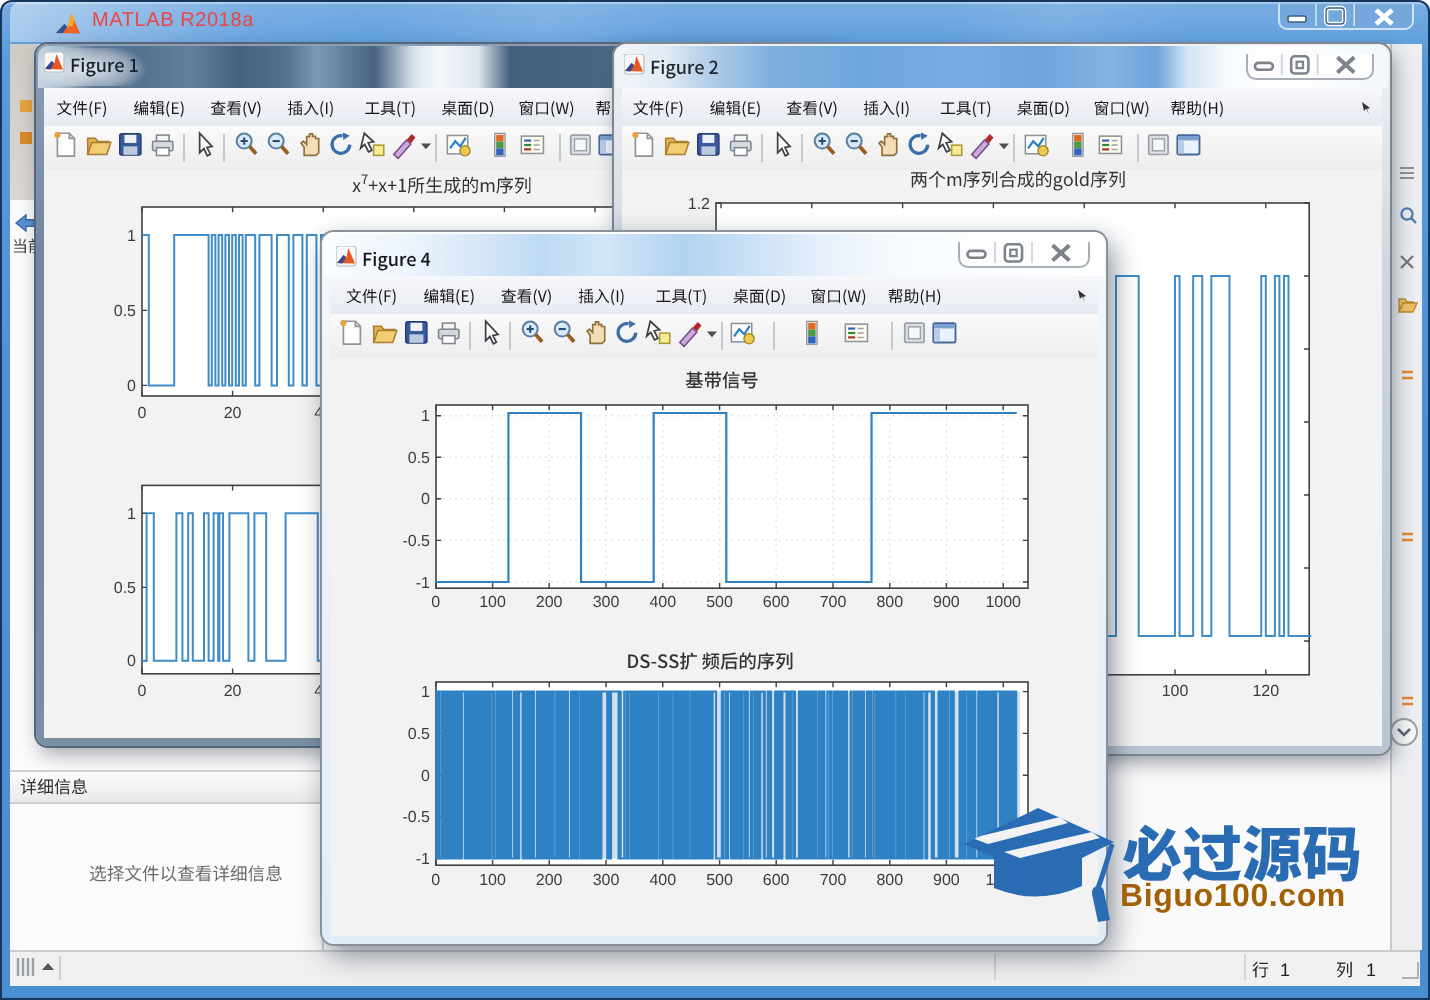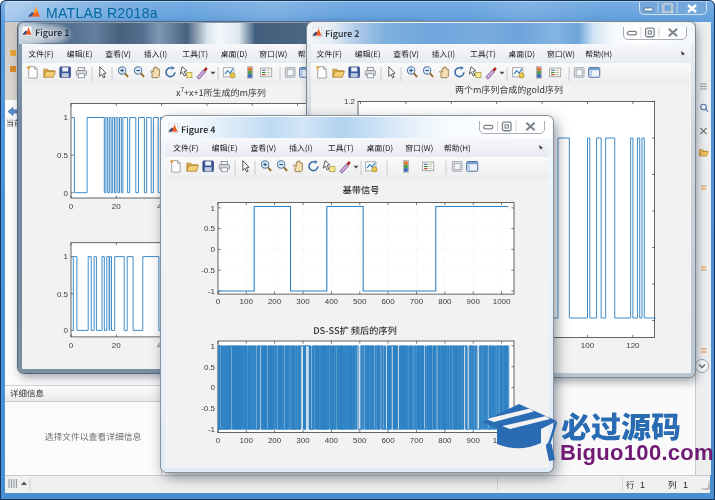--- a/index.html
+++ b/index.html
@@ -9,21 +9,21 @@
 #inner{position:absolute;left:5px;top:22px;width:705px;height:470px;background:#fafafa}
 .win{position:absolute;border-radius:6px}
 </style></head><body>
 <div id="frame"></div>
 <div class="abs" style="left:5px;top:1px;width:705px;height:20px;background:linear-gradient(100deg,rgba(255,255,255,.45) 0%,rgba(255,255,255,.22) 9%,rgba(255,255,255,.05) 17%,rgba(255,255,255,0) 26%,rgba(255,255,255,.12) 38%,rgba(255,255,255,0) 48%,rgba(255,255,255,0) 66%,rgba(255,255,255,.1) 74%,rgba(255,255,255,0) 84%);border-radius:5px 5px 0 0"></div>
 <svg style="position:absolute;left:27px;top:5px;" width="14" height="14" viewBox="0 0 14 14">
     <path d="M1,11.5 L5.2,7 L7,8.6 L8.6,1.5 L13,11.8 Z" fill="#f26322"></path>
     <path d="M1,11.5 L5.2,7 L6.6,8.3 L4.4,11.6 Z" fill="#31539b"></path>
     <path d="M8.6,1.5 L10.2,5.2 L9.2,8 L7,8.6 Z" fill="#fba91f"></path>
   </svg>
-<div class="abs" style="left:46px;top:5px;font-size:14px;letter-spacing:0.3px;color:#0369a1">MATLAB R2018a</div>
+<div class="abs" style="left:46px;top:5px;font-size:10px;letter-spacing:0.3px;color:#ef4444">MATLAB R2018a</div>
 <svg style="position:absolute;left:639px;top:2px;" width="70" height="15" viewBox="0 0 70 15">
     <rect x="0.5" y="-4" width="67" height="16.5" rx="4" fill="#74a7dc" stroke="#cfe2f4" stroke-width="1"></rect>
     <path d="M19.0,-2V11 M38.1,-2V11" stroke="#cfe2f4" stroke-width="0.8"></path>
     <rect x="5.020000000000001" y="6.0" width="9" height="3" rx="1" fill="#ffffff" stroke="#3a5f87" stroke-width="0.8"></rect>
     <rect x="24.060000000000002" y="2.0" width="9" height="8" rx="1.5" fill="none" stroke="#ffffff" stroke-width="2.2"></rect>
     <rect x="24.060000000000002" y="2.0" width="9" height="8" rx="1.5" fill="none" stroke="#3a5f87" stroke-width="0.7"></rect>
     <path d="M49.040000000000006,3.0 l8,7 M57.040000000000006,3.0 l-8,7" stroke="#ffffff" stroke-width="2.4" fill="none"></path>
   </svg>
 <div id="inner"></div>
 <div class="abs" style="left:5px;top:22px;width:14px;height:78px;background:linear-gradient(180deg,#cfccc6,#dad6d0)"></div>
@@ -530,12 +530,12 @@
     <g clip-path="url(#capclip)">
       <path d="M26.0,24.0 L70.0,13.5 L74.0,16.5 L34.0,27.0 Z" fill="#f2f2f2"></path>
       <path d="M42.0,31.0 L86.0,21.0 L90.0,24.0 L50.0,34.0 Z" fill="#f2f2f2"></path>
     </g>
     <path d="M37.0,33.0 Q59.0,42.0 81.0,32.0 L81.0,48.0 Q59.0,58.0 37.0,49.0 Z" fill="#2a6cb3"></path>
     <path d="M96.0,27.0 Q92.0,41.0 89.0,49.0" stroke="#2a6cb3" stroke-width="2.5" fill="none"></path>
     <circle cx="89" cy="51" r="3" fill="#2a6cb3"></circle>
     <path d="M86.0,52.0 L92.0,51.0 L95.0,65.0 L89.0,66.0 Z" fill="#2a6cb3"></path>
     <path transform="translate(101,43)" d="M8.3 -19.2H13V-3.7Q13 -2.9 13.1 -2.5Q13.2 -2.2 13.5 -2Q13.9 -1.9 14.6 -1.9Q14.9 -1.9 15.4 -1.9Q15.9 -1.9 16.5 -1.9Q17.2 -1.9 17.7 -1.9Q18.2 -1.9 18.5 -1.9Q19.2 -1.9 19.6 -2.3Q19.9 -2.6 20.1 -3.7Q20.3 -4.7 20.4 -6.7Q20.9 -6.3 21.7 -6Q22.4 -5.6 23.2 -5.3Q24 -5 24.7 -4.9Q24.4 -2.1 23.8 -0.5Q23.2 1.1 22 1.7Q20.9 2.4 18.9 2.4Q18.6 2.4 18.1 2.4Q17.6 2.4 17 2.4Q16.4 2.4 15.9 2.4Q15.3 2.4 14.8 2.4Q14.3 2.4 14 2.4Q11.8 2.4 10.5 1.9Q9.3 1.3 8.8 -0Q8.3 -1.3 8.3 -3.7ZM8.8 -22.6 11.6 -25.7Q12.8 -25 14.1 -24.1Q15.4 -23.2 16.6 -22.4Q17.8 -21.5 18.6 -20.9L15.8 -17.3Q14.9 -18 13.7 -18.9Q12.5 -19.9 11.2 -20.8Q10 -21.8 8.8 -22.6ZM3.5 -18.1 7.7 -17Q7.4 -15.2 7 -13.2Q6.5 -11.3 6 -9.6Q5.5 -7.9 4.8 -6.6L0.5 -8.1Q1.2 -9.4 1.8 -11Q2.4 -12.6 2.8 -14.4Q3.2 -16.2 3.5 -18.1ZM21.1 -13.6 25.1 -15.5Q26 -14.1 26.8 -12.6Q27.7 -11 28.4 -9.5Q29 -8 29.4 -6.8L25.2 -4.6Q24.9 -5.9 24.3 -7.4Q23.6 -9 22.8 -10.6Q22 -12.2 21.1 -13.6ZM22.5 -23.9 26.9 -22.2Q25.1 -18.7 22.7 -15.3Q20.4 -12 17.4 -8.9Q14.5 -5.8 11 -3.1Q7.5 -0.4 3.4 1.6Q3.1 1.1 2.6 0.4Q2.1 -0.2 1.6 -0.8Q1.1 -1.5 0.6 -1.9Q4.4 -3.6 7.7 -6.1Q11.1 -8.6 13.9 -11.6Q16.7 -14.5 18.9 -17.7Q21.1 -20.8 22.5 -23.9Z M31.3 -22.4 34.7 -24.7Q35.5 -23.9 36.4 -23Q37.3 -22.1 38.1 -21.2Q38.8 -20.3 39.2 -19.5L35.6 -17Q35.2 -17.8 34.5 -18.7Q33.8 -19.6 33 -20.6Q32.1 -21.6 31.3 -22.4ZM38.6 -14.6V-2.7H34.3V-10.6H31.2V-14.6ZM36.3 -5Q36.9 -5 37.4 -4.8Q37.9 -4.6 38.5 -4.2Q39.1 -3.8 40 -3.3Q41.6 -2.5 43.8 -2.3Q45.9 -2 48.4 -2Q49.5 -2 50.9 -2.1Q52.3 -2.2 53.9 -2.3Q55.4 -2.4 56.9 -2.5Q58.3 -2.7 59.5 -2.9Q59.2 -2.2 58.9 -1.4Q58.6 -0.4 58.4 0.4Q58.2 1.3 58.1 2Q57.4 2 56.2 2.1Q55 2.2 53.6 2.2Q52.2 2.2 50.8 2.3Q49.4 2.3 48.2 2.3Q45.3 2.3 43.2 2Q41.2 1.6 39.5 0.8Q38.3 0.3 37.5 -0.3Q36.7 -0.8 36.2 -0.8Q35.8 -0.8 35.3 -0.2Q34.8 0.4 34.3 1.3Q33.8 2.1 33.4 2.9L30.3 -1.6Q31.9 -3.2 33.5 -4.1Q35.2 -5 36.3 -5ZM40.1 -20.6H58.9V-16.5H40.1ZM51 -25.4H55.4V-7.8Q55.4 -6 55 -5.1Q54.6 -4.1 53.4 -3.6Q52.3 -3.1 50.7 -3Q49.1 -2.8 47 -2.8Q46.9 -3.8 46.4 -5.1Q46 -6.3 45.5 -7.2Q46.4 -7.2 47.4 -7.2Q48.3 -7.1 49.1 -7.1Q49.9 -7.1 50.2 -7.1Q50.6 -7.1 50.8 -7.3Q51 -7.4 51 -7.8ZM40.6 -13.9 44.1 -15.9Q44.8 -15 45.6 -14Q46.4 -13 47.2 -11.9Q47.9 -10.9 48.4 -10.1L44.6 -7.8Q44.2 -8.6 43.5 -9.7Q42.9 -10.7 42.1 -11.8Q41.3 -13 40.6 -13.9Z M71 -24H88.9V-20.1H71ZM69.8 -24H74V-15.7Q74 -13.7 73.9 -11.2Q73.7 -8.8 73.3 -6.2Q72.8 -3.7 72 -1.3Q71.2 1.1 69.8 2.9Q69.5 2.6 68.8 2.1Q68.1 1.7 67.4 1.3Q66.7 0.8 66.2 0.6Q67.4 -1.1 68.1 -3.1Q68.9 -5.2 69.2 -7.4Q69.6 -9.6 69.7 -11.7Q69.8 -13.9 69.8 -15.7ZM78.5 -11.1V-10H84.2V-11.1ZM78.5 -15V-13.9H84.2V-15ZM74.7 -18.1H88.2V-6.9H74.7ZM74.8 -6 78.7 -4.9Q78.3 -3.8 77.7 -2.7Q77.1 -1.5 76.5 -0.5Q75.9 0.6 75.4 1.3Q75 1 74.4 0.6Q73.8 0.2 73.2 -0.1Q72.5 -0.5 72 -0.7Q72.8 -1.8 73.6 -3.2Q74.4 -4.6 74.8 -6ZM83.4 -5 87.2 -6.4Q87.6 -5.5 88.1 -4.4Q88.6 -3.4 89.1 -2.4Q89.5 -1.4 89.8 -0.6L85.8 1.1Q85.6 0.3 85.2 -0.7Q84.8 -1.8 84.3 -2.9Q83.8 -4 83.4 -5ZM79.1 -20.6 84.1 -19.7Q83.4 -18.7 82.7 -17.7Q82 -16.8 81.5 -16.1L78 -17.1Q78.4 -17.9 78.7 -18.8Q79 -19.8 79.1 -20.6ZM79.1 -8.1H83.2V-1.1Q83.2 0.2 83 1Q82.7 1.8 81.8 2.2Q80.9 2.6 79.8 2.7Q78.7 2.9 77.4 2.8Q77.2 2 76.9 0.9Q76.6 -0.1 76.3 -0.9Q76.9 -0.9 77.7 -0.9Q78.4 -0.9 78.6 -0.9Q79.1 -0.9 79.1 -1.3ZM62.1 -22.3 64.6 -25.5Q65.3 -25.1 66.3 -24.6Q67.2 -24.1 68.1 -23.6Q69 -23.1 69.6 -22.7L66.9 -19.2Q66.4 -19.6 65.6 -20.2Q64.7 -20.8 63.8 -21.3Q62.8 -21.9 62.1 -22.3ZM60.7 -14.2 63.1 -17.4Q63.9 -17 64.8 -16.5Q65.7 -16.1 66.6 -15.6Q67.5 -15.1 68.1 -14.7L65.5 -11.2Q65 -11.6 64.1 -12.2Q63.2 -12.7 62.3 -13.2Q61.4 -13.8 60.7 -14.2ZM60.9 0.2Q61.5 -1 62.2 -2.6Q62.9 -4.2 63.6 -6Q64.3 -7.7 64.9 -9.5L68.5 -7.2Q68 -5.5 67.4 -3.9Q66.8 -2.2 66.2 -0.6Q65.5 1 64.9 2.5Z M114.5 -12.7H118.7Q118.7 -12.7 118.6 -12.4Q118.6 -12.1 118.6 -11.7Q118.6 -11.3 118.5 -11.1Q118.3 -7.2 117.9 -4.7Q117.6 -2.1 117.2 -0.8Q116.8 0.6 116.3 1.2Q115.7 1.9 115.1 2.2Q114.5 2.5 113.7 2.6Q113 2.7 112.1 2.8Q111.2 2.8 110.1 2.8Q110 1.9 109.7 0.8Q109.4 -0.3 108.9 -1.1Q109.8 -1 110.5 -1Q111.3 -1 111.7 -1Q112 -1 112.3 -1.1Q112.5 -1.1 112.8 -1.4Q113.1 -1.8 113.4 -2.9Q113.7 -4.1 114 -6.3Q114.3 -8.5 114.5 -12.1ZM103.1 -24.2H114V-20.3H103.1ZM104.5 -19.6 108.6 -19.3Q108.5 -17.6 108.3 -15.8Q108.1 -13.9 107.9 -12.1Q107.7 -10.4 107.5 -9.1H103.4Q103.7 -10.4 103.9 -12.2Q104.1 -14 104.2 -16Q104.4 -17.9 104.5 -19.6ZM104.5 -12.7H115.7V-9.1H104.5ZM102.7 -6.8H113V-2.9H102.7ZM112.4 -24.2H112.9L113.5 -24.4L116.6 -24.1Q116.5 -22.5 116.4 -20.7Q116.2 -19 116 -17.1Q115.9 -15.3 115.7 -13.5Q115.4 -11.7 115.2 -10.1L111.1 -10.4Q111.4 -12.1 111.6 -13.9Q111.8 -15.8 111.9 -17.6Q112.1 -19.4 112.2 -21Q112.4 -22.6 112.4 -23.8ZM91.2 -24.5H102.3V-20.6H91.2ZM94.7 -15.1H101.7V-0.8H94.7V-4.5H98V-11.3H94.7ZM94.4 -22.4 98.4 -21.5Q97.8 -18.7 96.9 -15.8Q96 -12.9 94.8 -10.4Q93.6 -7.8 91.9 -5.9Q91.8 -6.5 91.6 -7.5Q91.4 -8.5 91.1 -9.6Q90.8 -10.6 90.5 -11.2Q92 -13.3 93 -16.2Q93.9 -19.2 94.4 -22.4ZM92.9 -15.1H96.6V1.4H92.9Z" fill="#2a6cb3"></path>
   </svg>
-<div class="abs" style="left:560px;top:440px;z-index:50;font-size:22px;font-weight:bold;color:#701a75;letter-spacing:0.3px">Biguo100.com</div>
+<div class="abs" style="left:560px;top:440px;z-index:50;font-size:16px;font-weight:bold;color:#a16207;letter-spacing:0.3px">Biguo100.com</div>
 </body></html>

